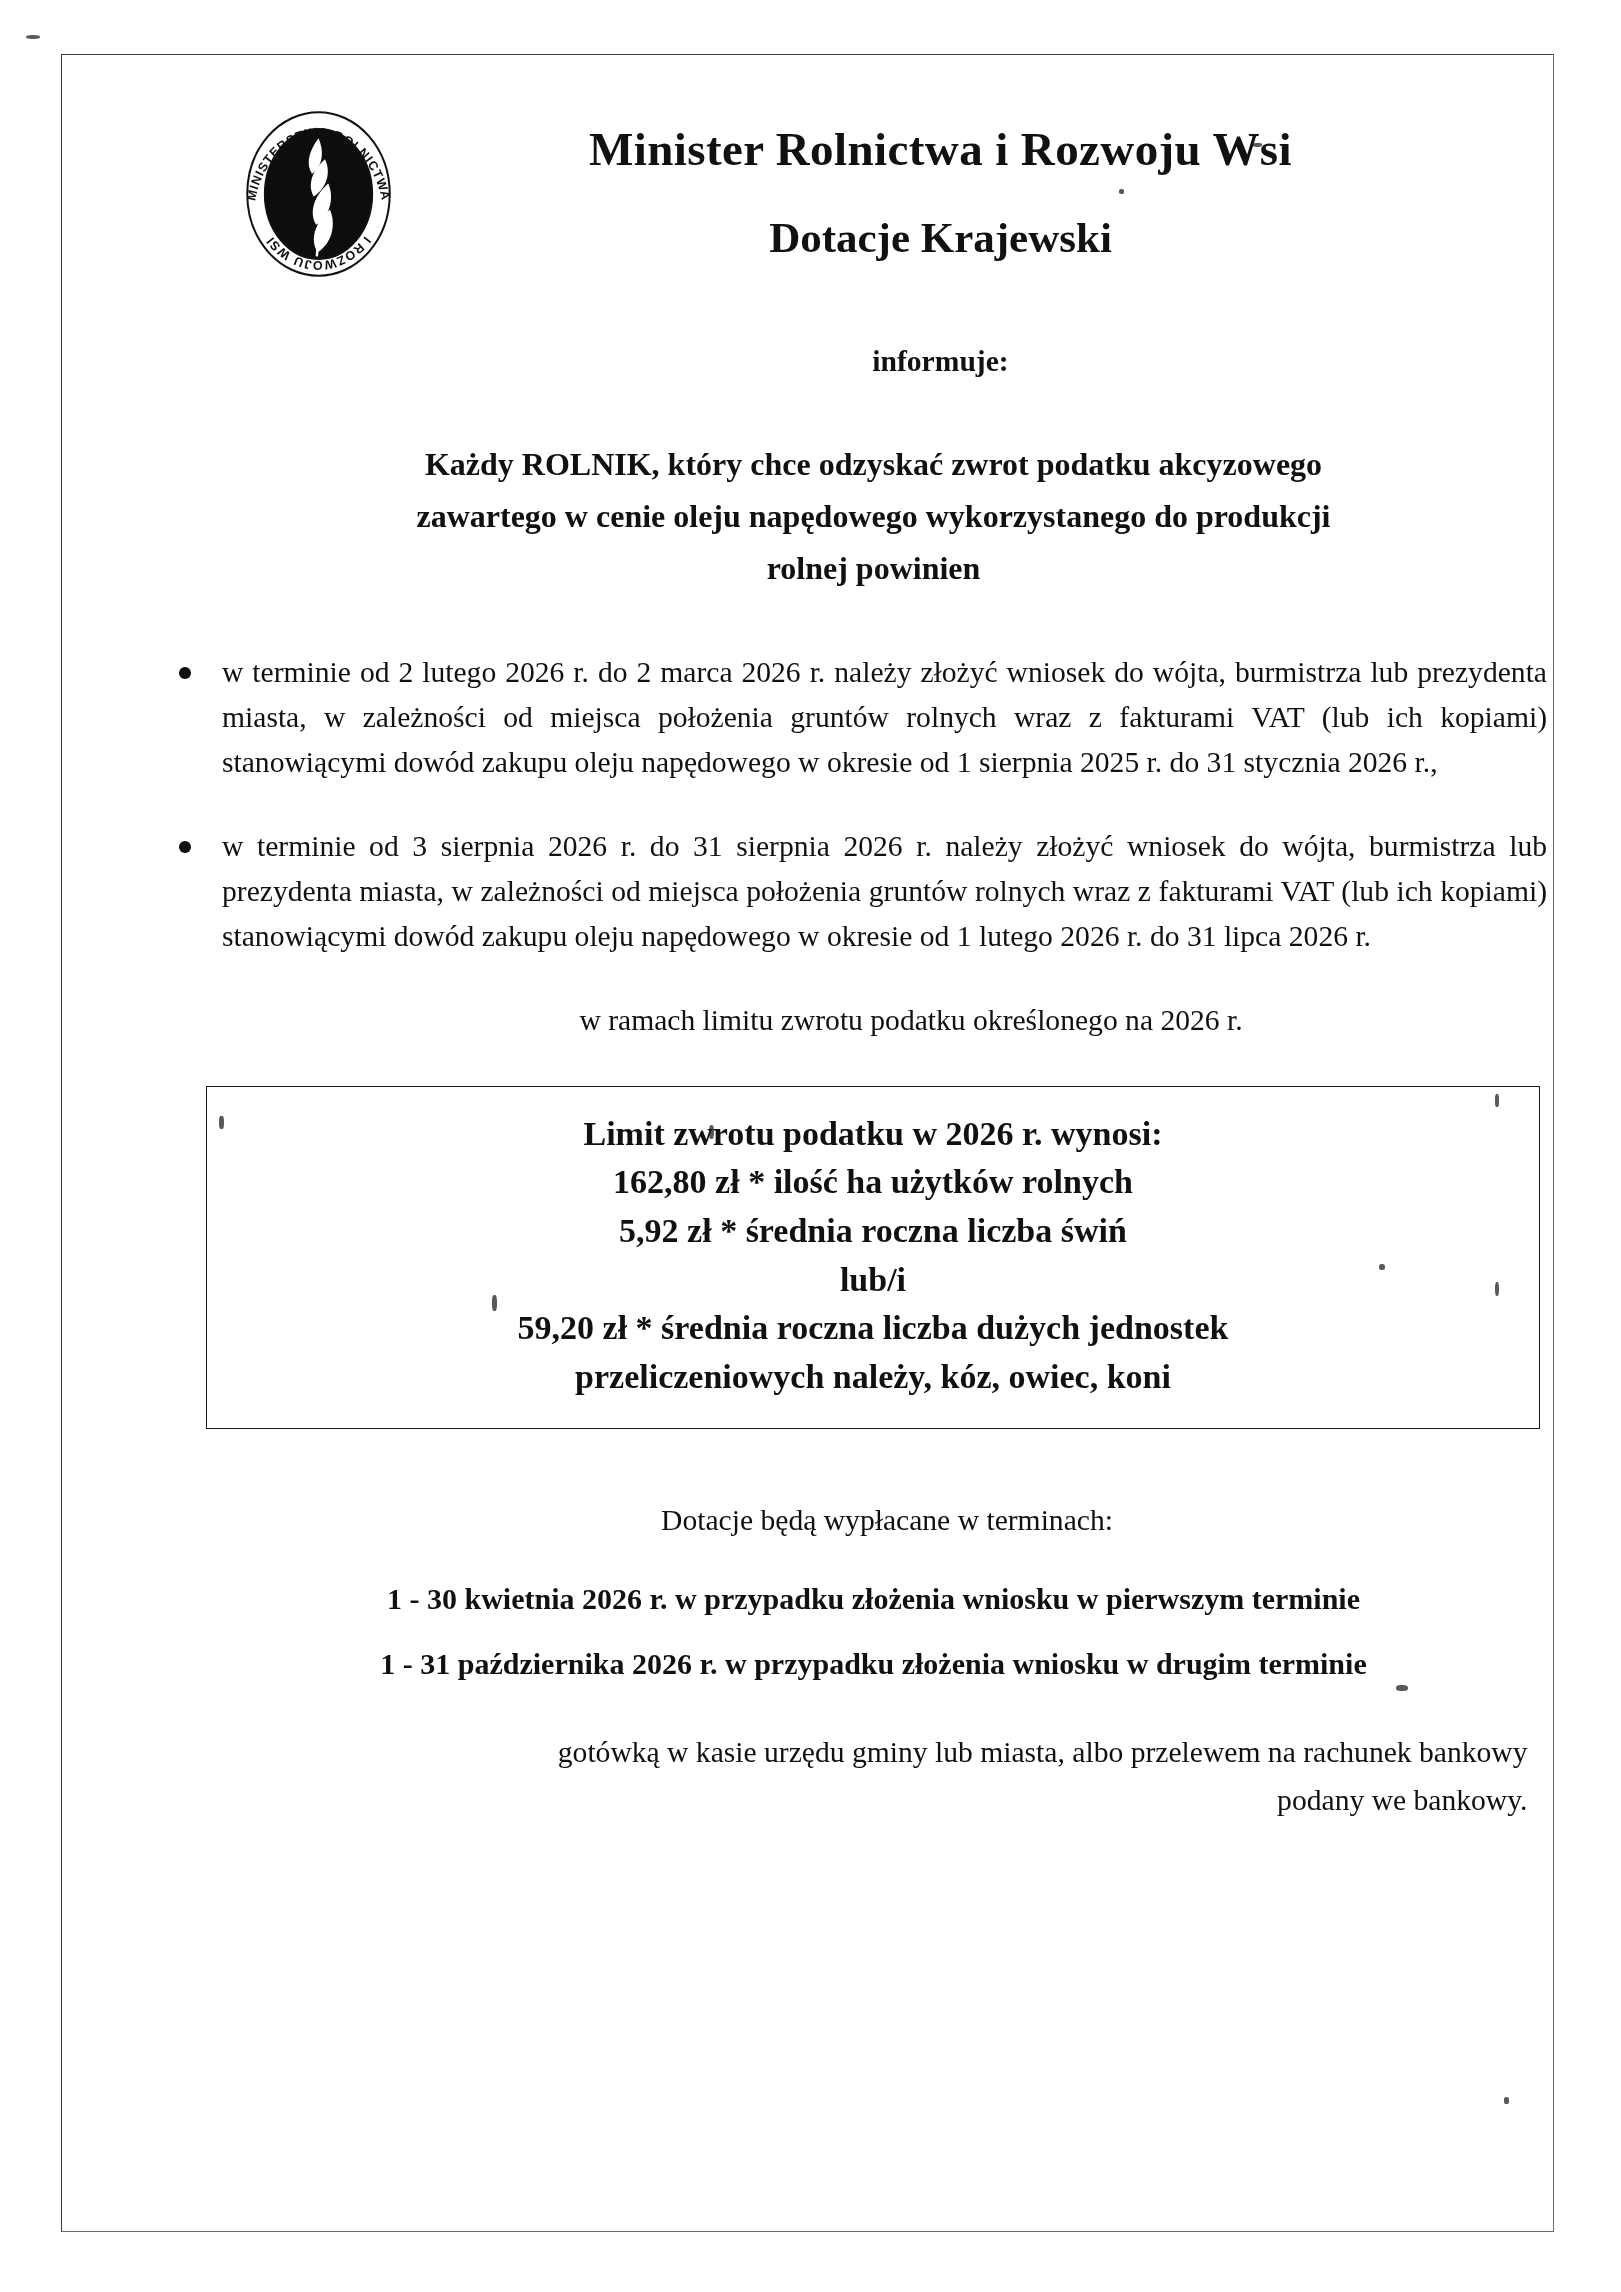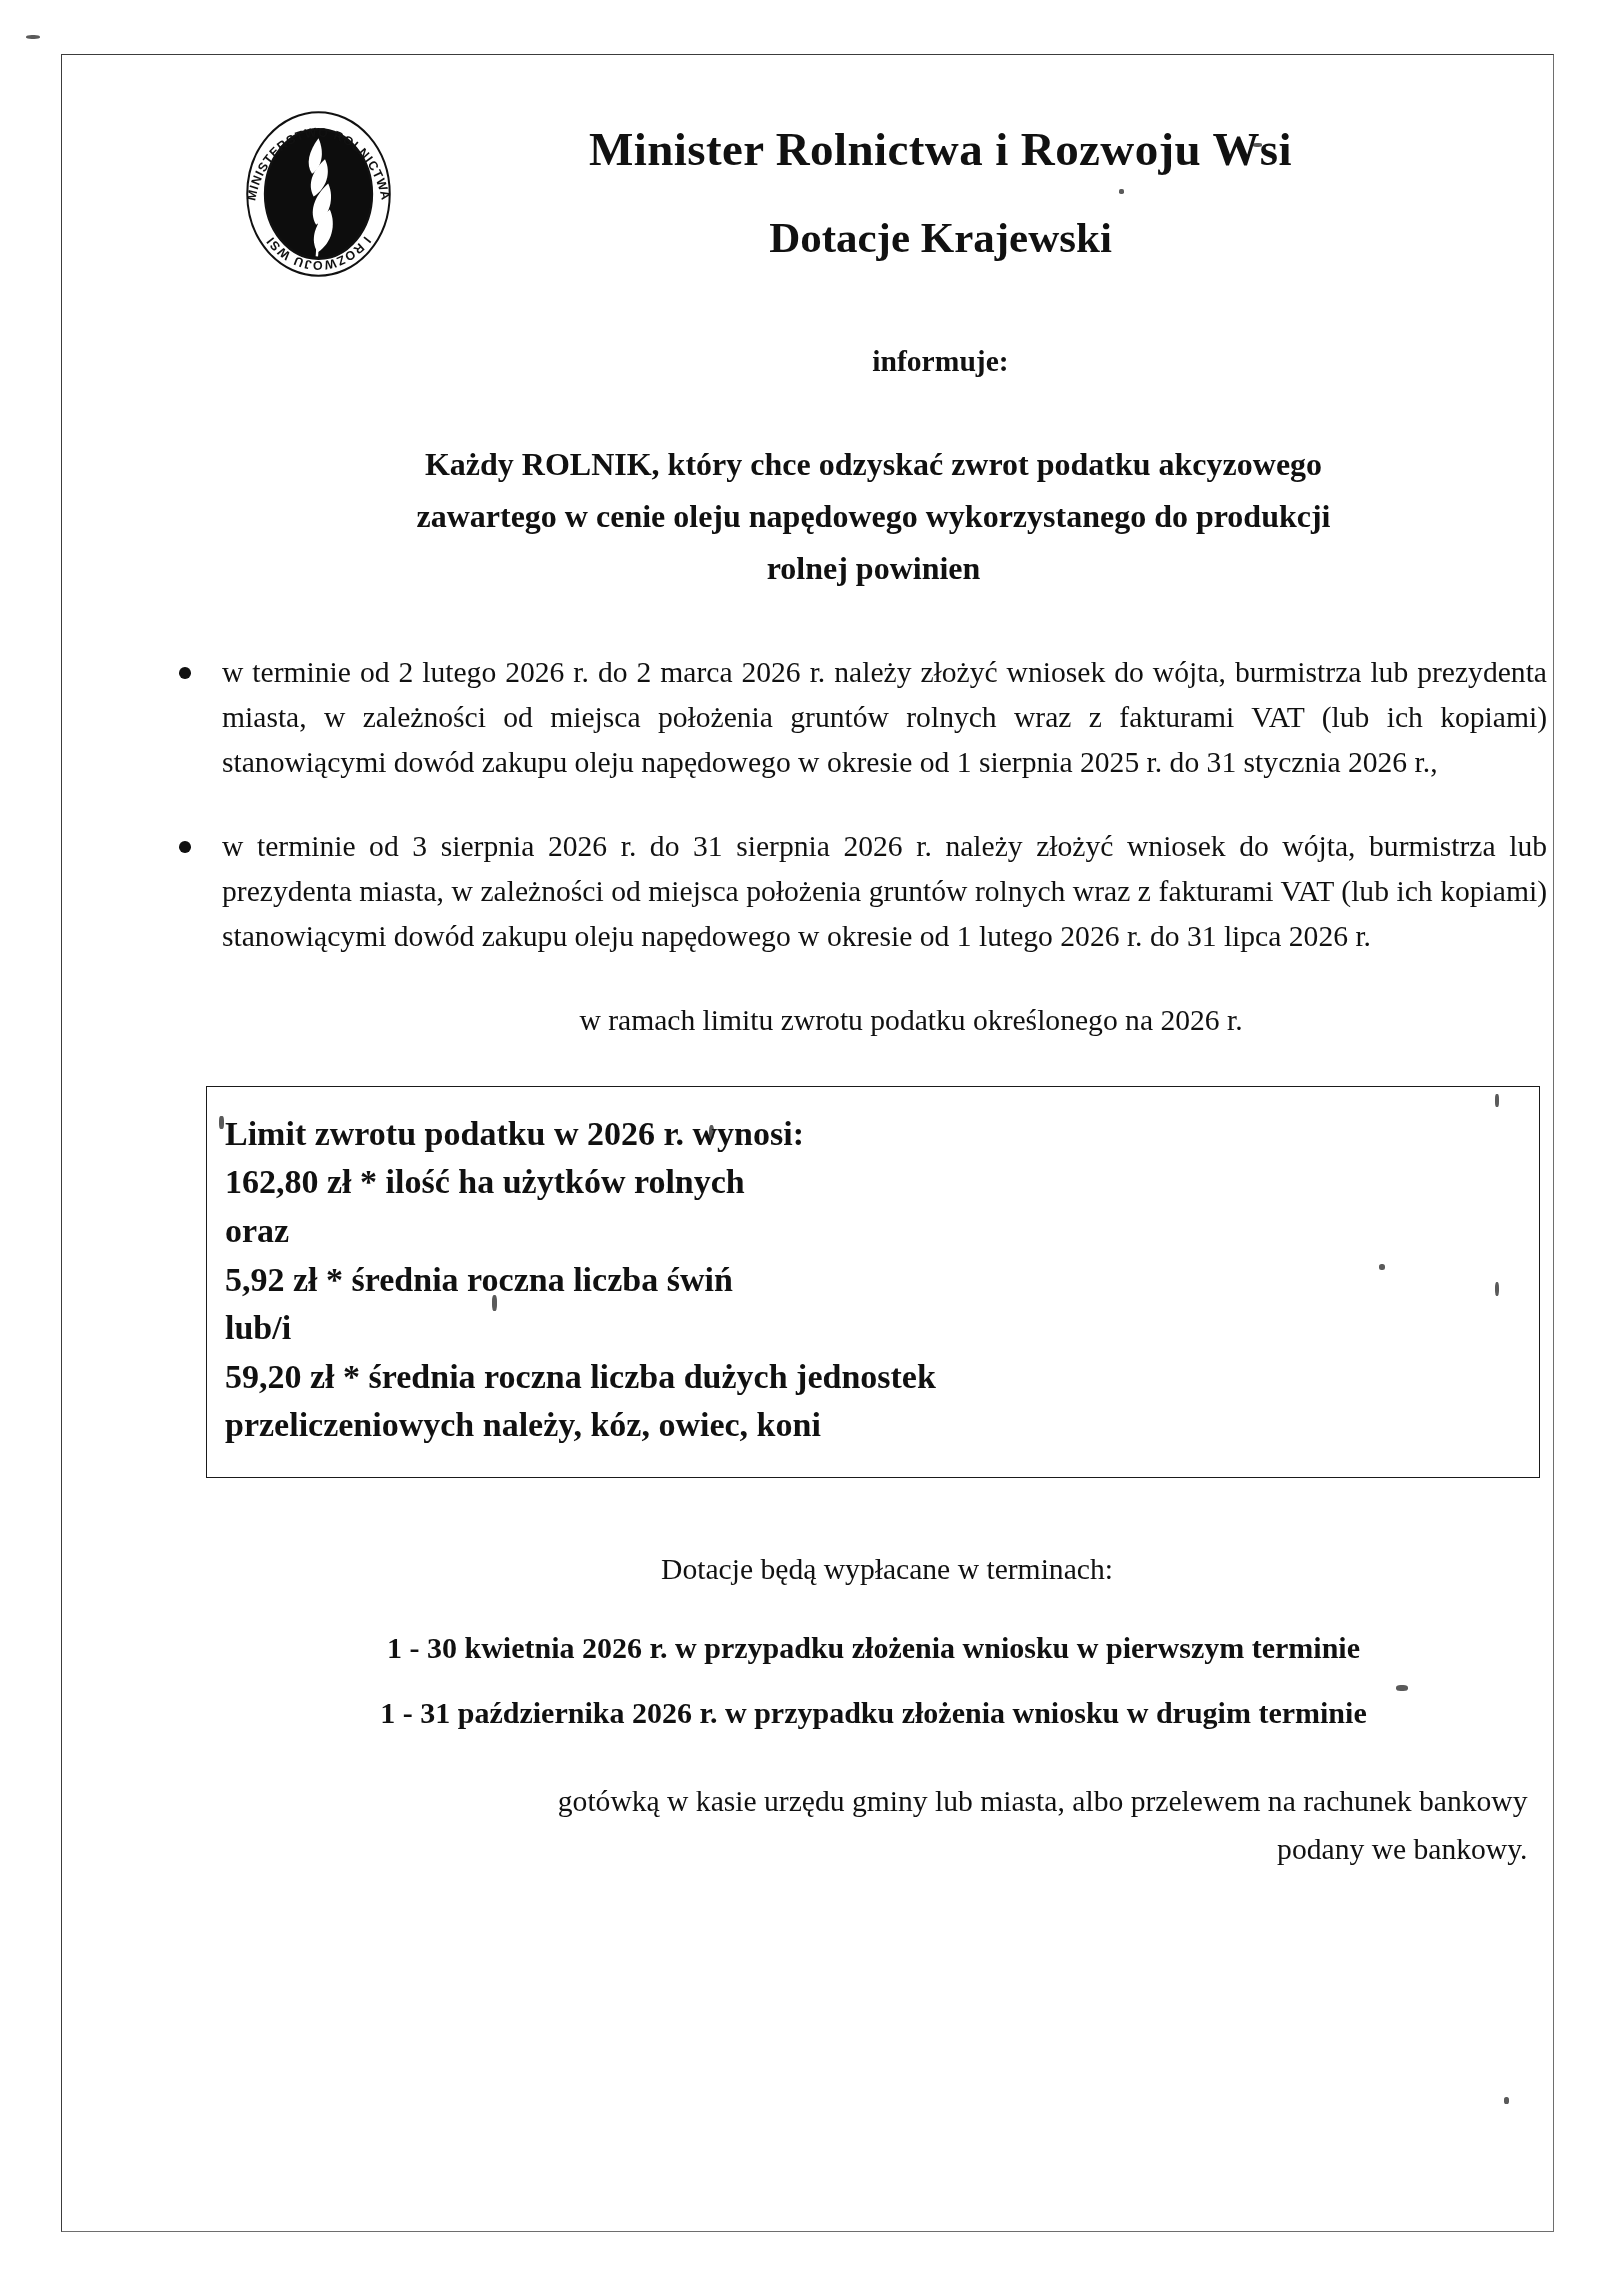--- a/index.html
+++ b/index.html
@@ -132,21 +132,21 @@
     text-align: center;
   }
 
   
   .limit-box {
     margin: 43px 0 8px 54px;
     width: 1334px;
     border: 1.8px solid #1a1a1a;
     box-sizing: border-box;
     padding: 23px 18px 27px 18px;
-    text-align: left;
+    text-align: center;
   }
   .limit-box .lim-line {
     font-size: 34px;
     font-weight: bold;
     line-height: 1.43;
     white-space: nowrap;
   }
 
   
   .payout-intro {
@@ -236,21 +236,20 @@
     <ul class="bullets">
       <li class="bullet">w terminie od 2 lutego 2026 r. do 2 marca 2026 r. należy złożyć wniosek do wójta, burmistrza lub prezydenta miasta, w zależności od miejsca położenia gruntów rolnych wraz z fakturami VAT (lub ich kopiami) stanowiącymi dowód zakupu oleju napędowego w okresie od 1 sierpnia 2025 r. do 31 stycznia 2026 r.,</li>
       <li class="bullet">w terminie od 3 sierpnia 2026 r. do 31 sierpnia 2026 r. należy złożyć wniosek do wójta, burmistrza lub prezydenta miasta, w zależności od miejsca położenia gruntów rolnych wraz z fakturami VAT (lub ich kopiami) stanowiącymi dowód zakupu oleju napędowego w okresie od 1 lutego 2026 r. do 31 lipca 2026 r.</li>
     </ul>
 
     <div class="ramach">w ramach limitu zwrotu podatku określonego na 2026 r.</div>
 
     <div class="limit-box">
       <div class="lim-line">Limit zwrotu podatku w 2026 r. wynosi:</div>
       <div class="lim-line">162,80 zł * ilość ha użytków rolnych</div>
-      <div class="lim-line">oraz</div>
       <div class="lim-line">5,92 zł * średnia roczna liczba świń</div>
       <div class="lim-line">lub/i</div>
       <div class="lim-line">59,20 zł * średnia roczna liczba dużych jednostek</div>
       <div class="lim-line">przeliczeniowych należy, kóz, owiec, koni</div>
     </div>
 
     <div class="payout-intro">Dotacje będą wypłacane w terminach:</div>
     <div class="payout-line">1 - 30 kwietnia 2026 r. w przypadku złożenia wniosku w pierwszym terminie</div>
     <div class="payout-line second">1 - 31 października 2026 r. w przypadku złożenia wniosku w drugim terminie</div>
 

